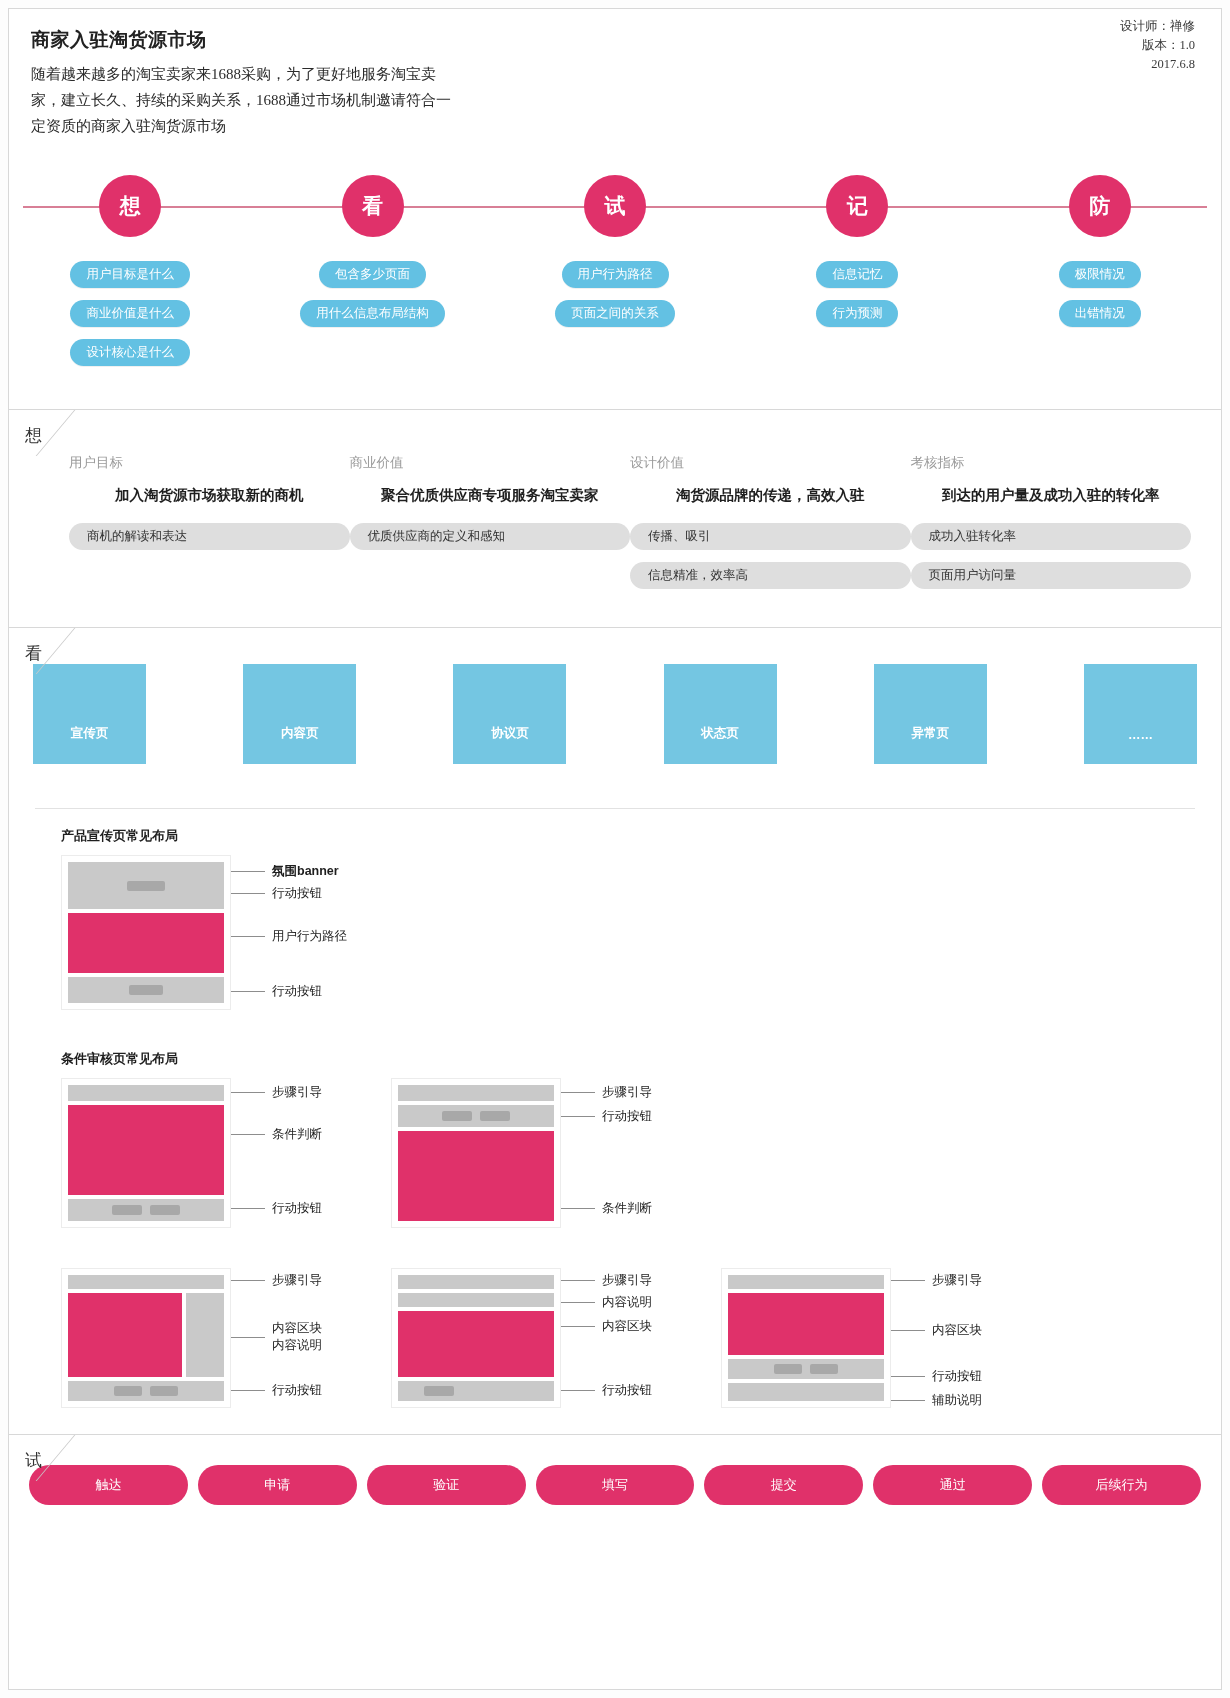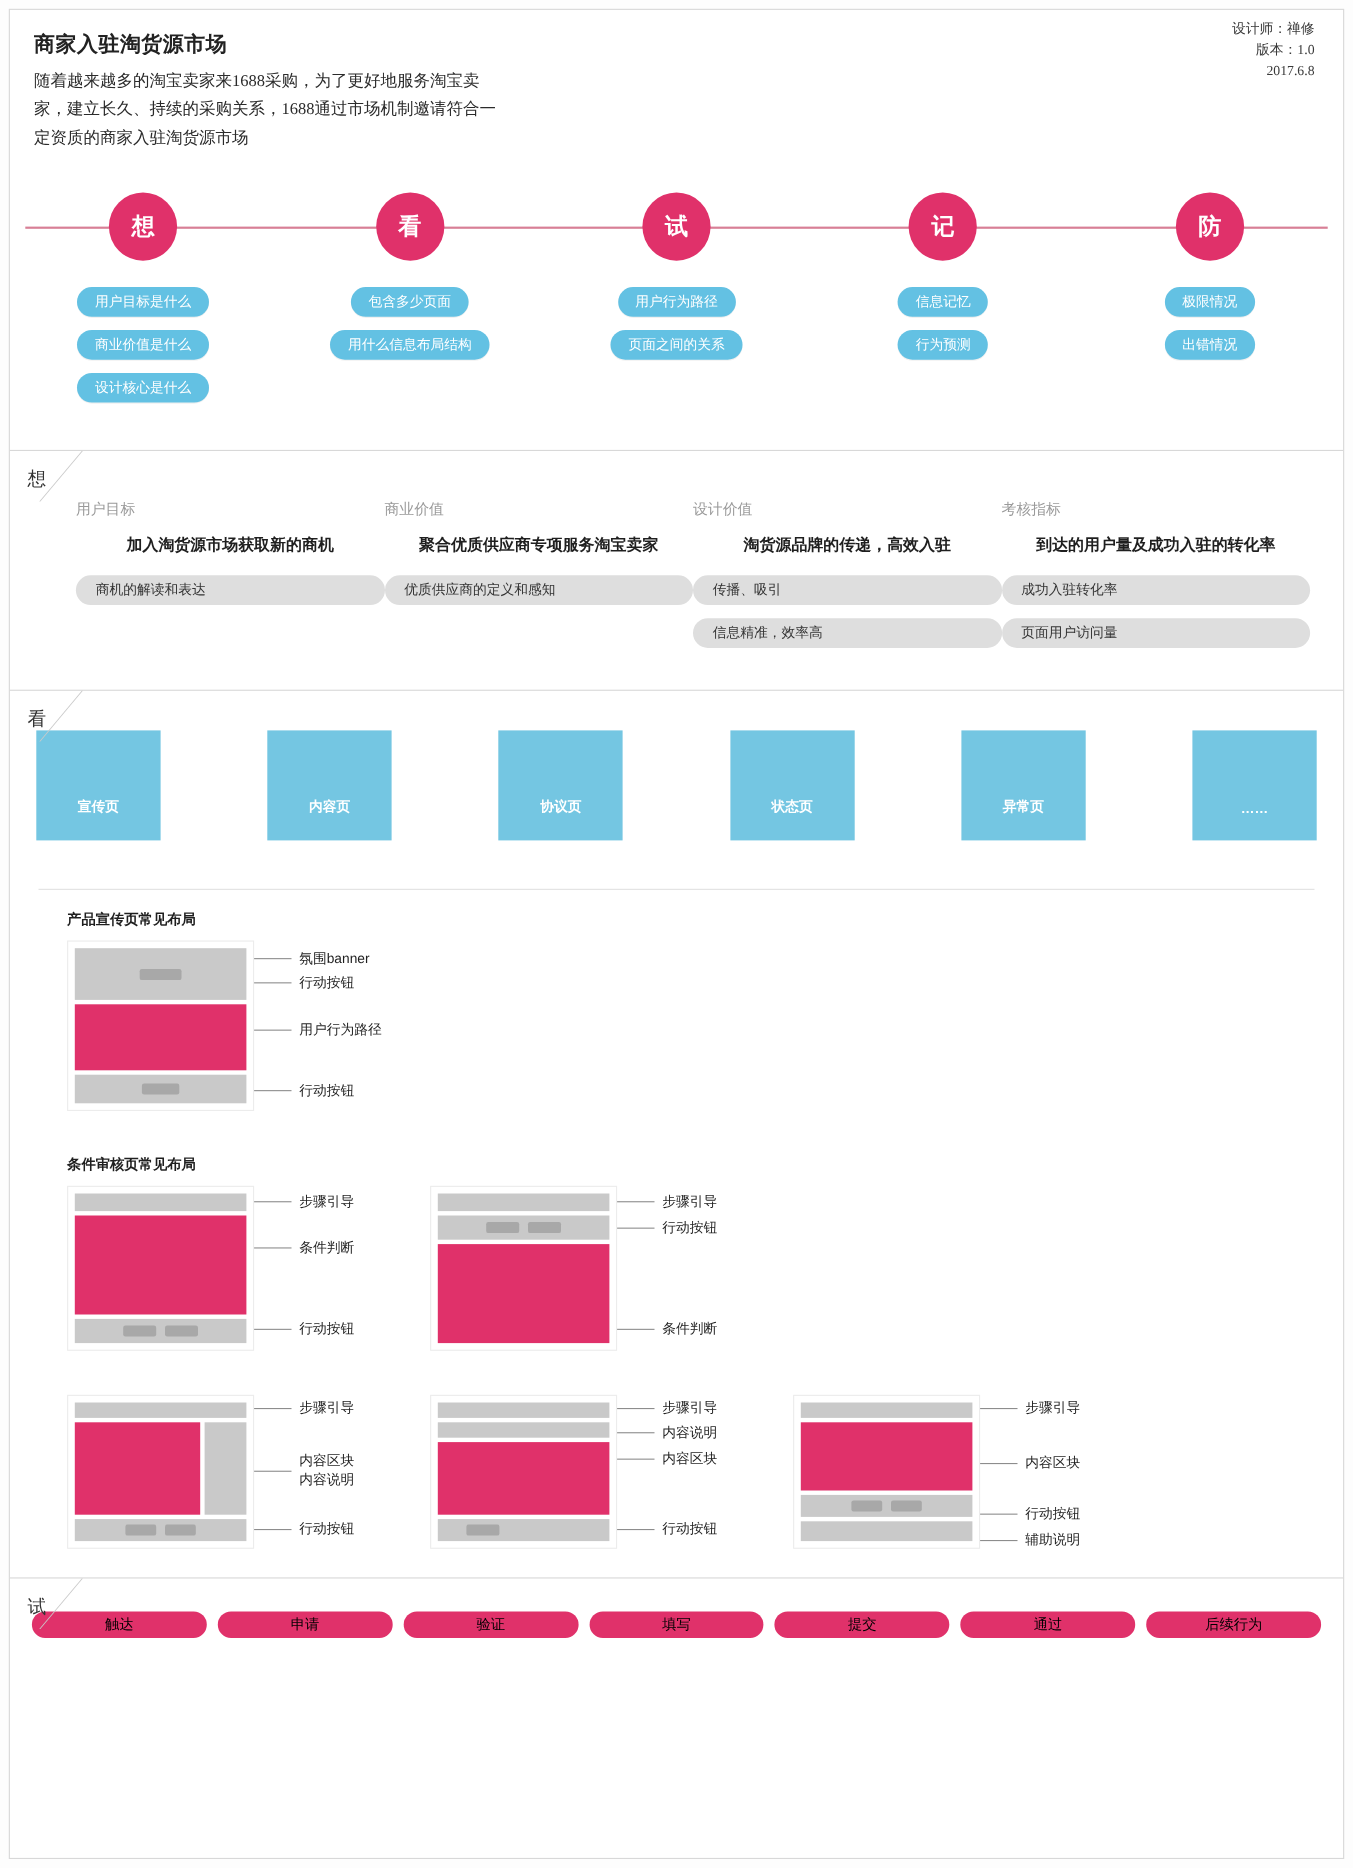--- a/index.html
+++ b/index.html
@@ -113,22 +113,22 @@
     position: absolute; display: flex; align-items: center; gap: 7px;
     font-size: 12.5px; color: #1f1f1f; white-space: nowrap;
   }
   .lead { width: 34px; height: 1px; background: #8d8d8d; display: inline-block; }
   .callout.two-line { line-height: 17px; }
 
   
   .try-body { padding: 30px 20px 26px 20px; }
   .flow { display: flex; justify-content: space-between; gap: 10px; }
   .flow-pill {
-    flex: 1; background: #e0316a; color: #000000;
-    border-radius: 22px; height: 24px;
+    flex: 1; background: #e0316a; color: #ffffff;
+    border-radius: 22px; height: 40px;
     display: flex; align-items: center; justify-content: center;
     font-size: 13px;
   }
 </style>
 </head>
 <body>
 
 <div class="page">
  <div class="frame">
 
@@ -250,21 +250,21 @@
           <div class="wire" style="width:170px;height:155px;">
             <div class="bar-gray bar-center" style="height:47px;">
               <div class="btn-chip" style="width:38px;"></div>
             </div>
             <div class="bar-pink" style="flex:1;"></div>
             <div class="bar-gray bar-center" style="height:26px;">
               <div class="btn-chip" style="width:34px;"></div>
             </div>
           </div>
           <div class="callouts">
-            <div class="callout" style="top:8px;left:0;">
+            <div class="callout" style="top:8px;left:0;font-weight:bold;">
               <i class="lead"></i>
               <span>氛围banner</span>
             </div>
             <div class="callout" style="top:30px;left:0;">
               <i class="lead"></i>
               <span>行动按钮</span>
             </div>
             <div class="callout" style="top:73px;left:0;">
               <i class="lead"></i>
               <span>用户行为路径</span>

